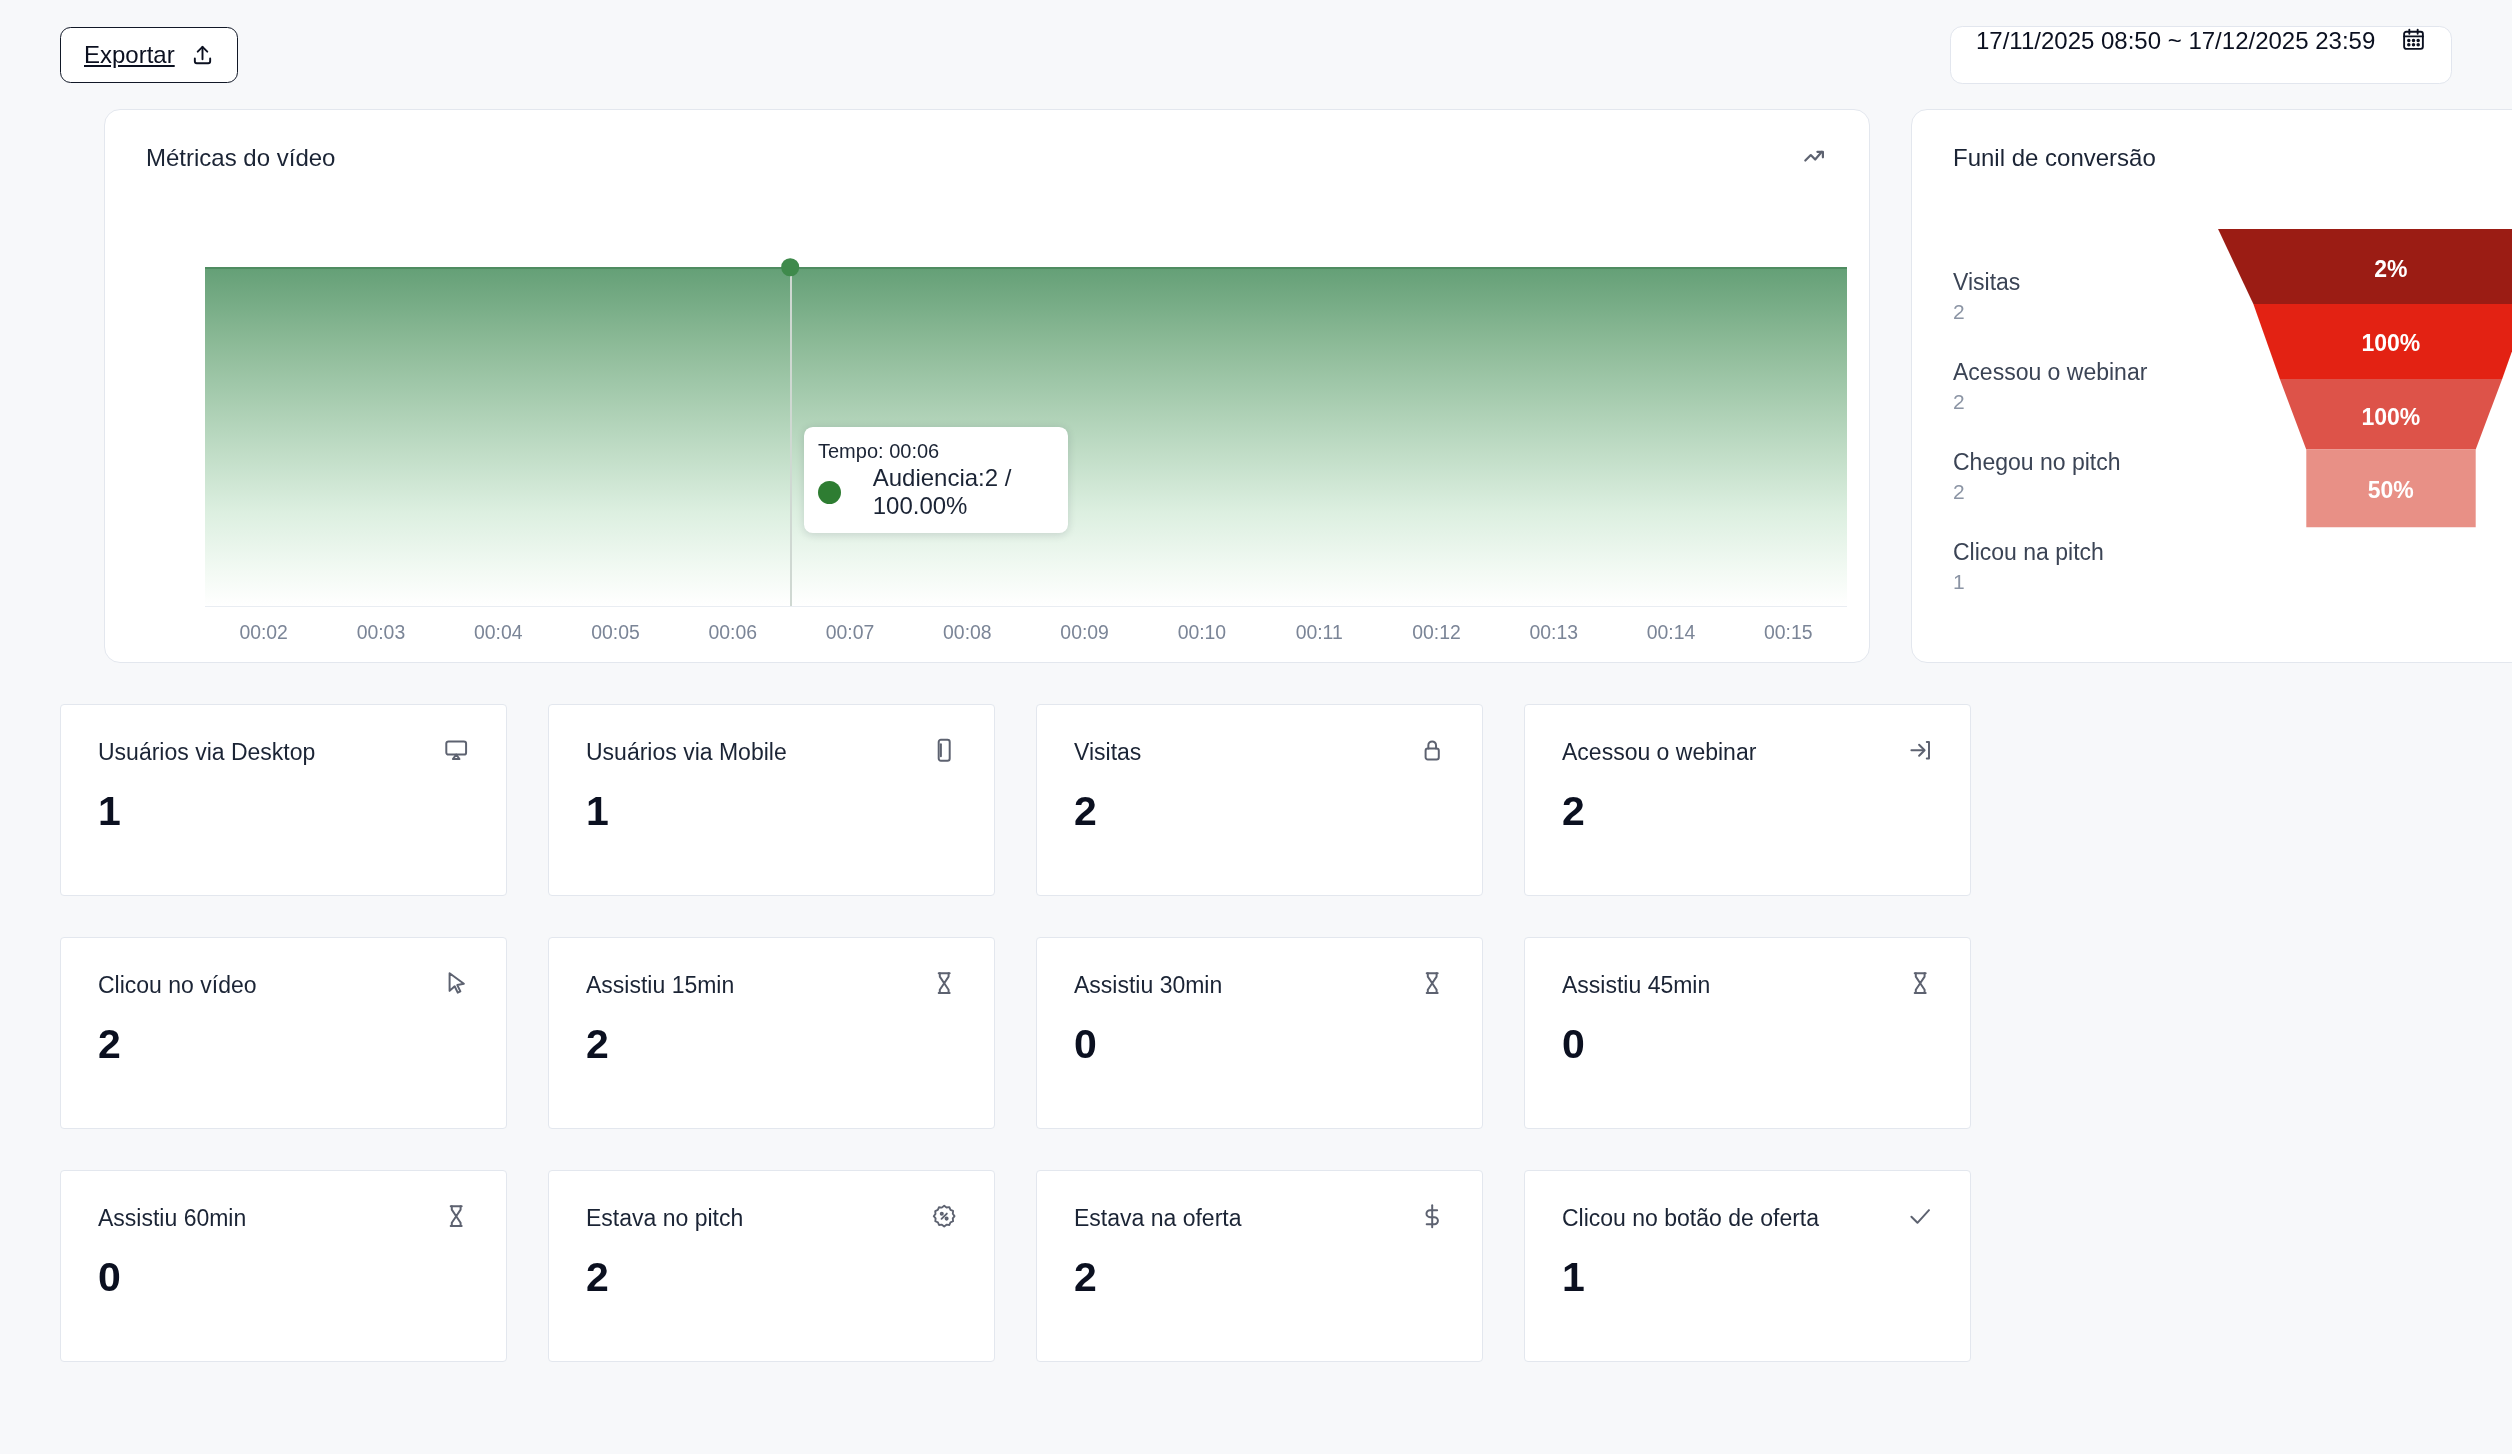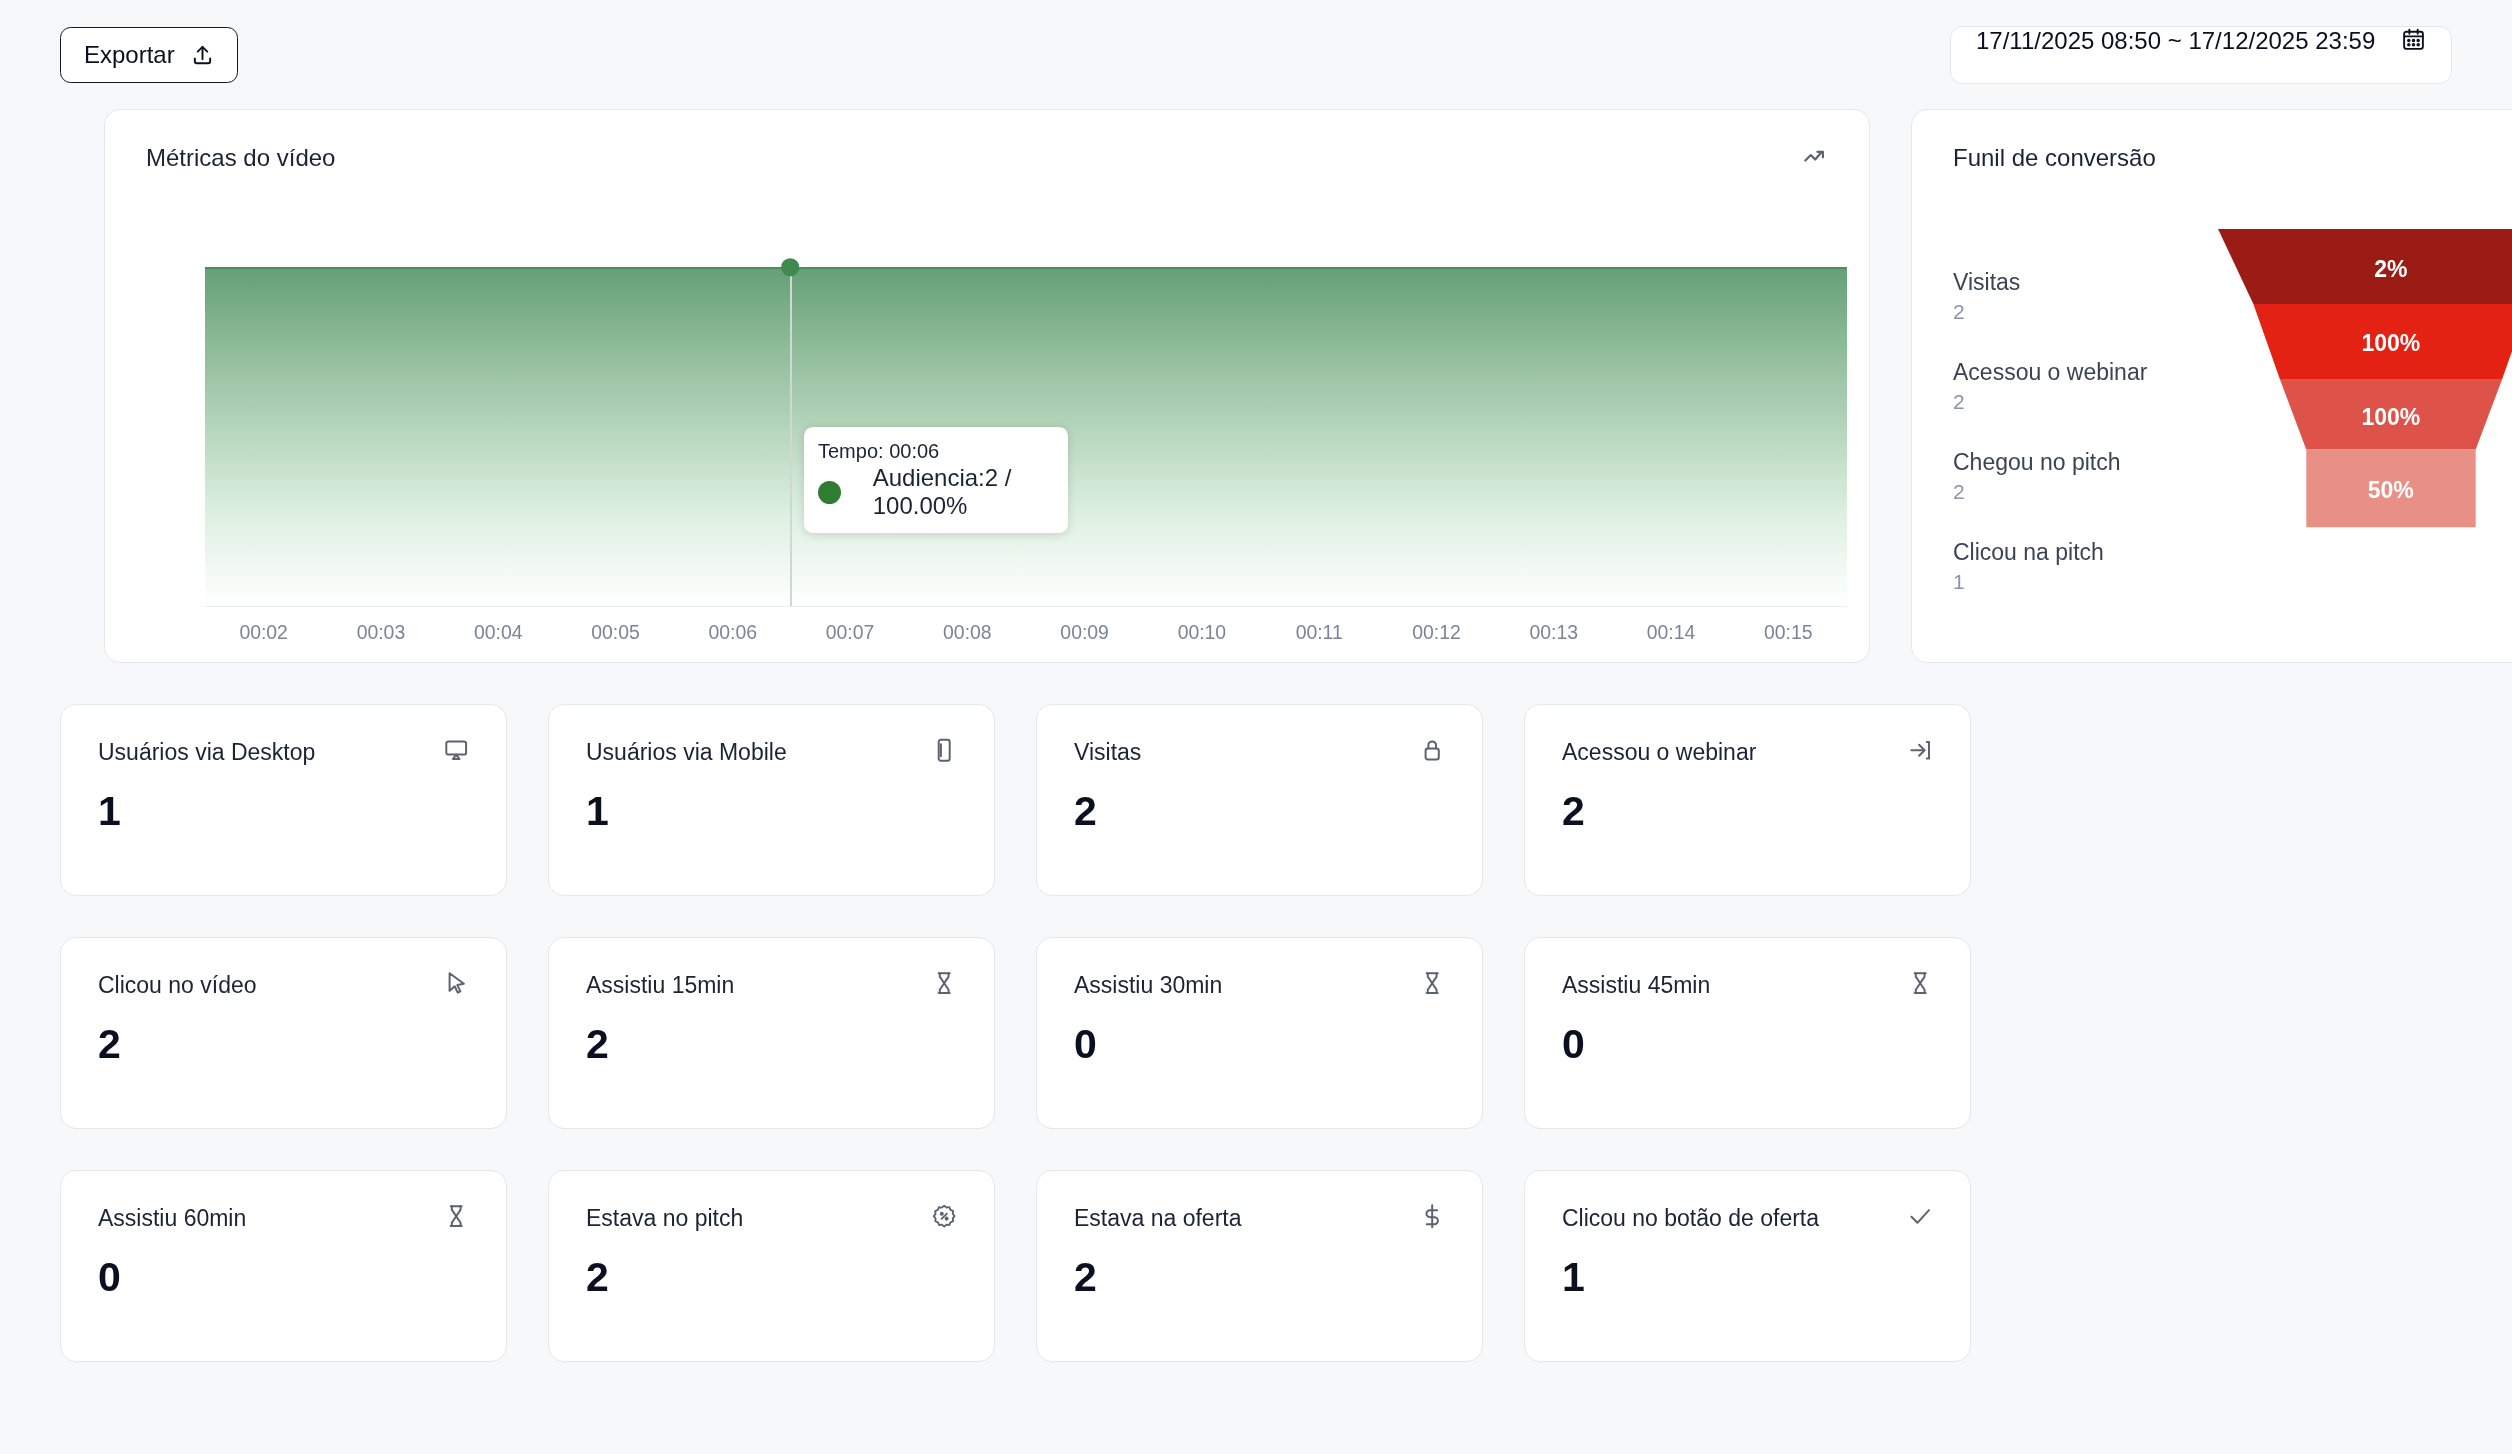--- a/index.html
+++ b/index.html
@@ -17,21 +17,21 @@
     letter-spacing: -0.4px; padding-top: 3.5px; line-height: 56px;
   }
   .toolbar {
     display: flex; align-items: center; justify-content: space-between;
     margin-top: 26.4px;
   }
   .export-btn {
     display: inline-flex; align-items: center; gap: 16px;
     background: #ffffff; border: 1.3px solid #111827; border-radius: 10.6px;
     height: 56px; padding: 0 23px;
-    font-size: 24px; color: #0b1020; cursor: pointer;
+    font-size: 24px; color: #0b1020; cursor: pointer; text-decoration: underline;
   }
   .export-btn svg { display: block; }
   .daterange {
     display: inline-flex; justify-content: space-between; gap: 23px;
     background: #ffffff; border: 1.3px solid #e2e6ee; border-radius: 12.3px;
     height: 58px; padding: 0 25px; min-width: 502px;
     font-size: 24px; color: #0b1020; cursor: pointer;
   }
 
   
@@ -98,21 +98,21 @@
   .funnel-graphic svg { display: block; }
   .funnel-pct {
     position: absolute; left: 0; right: 0; text-align: center;
     font-size: 23px; font-weight: 700; color: #ffffff;
   }
 
   
   .grid { display: flex; flex-wrap: wrap; gap: 41px; margin-top: 41px; }
   .metric {
     flex: 0 0 447px; height: 192px;
-    background: #ffffff; border: 1.3px solid #e3e7ee; border-radius: 16px;
+    background: #ffffff; border: 1.3px solid #e3e7ee; border-radius: 4px;
     padding: 32px 37px 0 37px; position: relative;
   }
   .metric-head {
     display: flex; align-items: flex-start; justify-content: space-between;
   }
   .metric-label { font-size: 23px; color: #1b2435; line-height: 30px; }
   .metric-value {
     font-size: 41px; font-weight: 700; color: #0b1020;
     margin-top: 19.4px; line-height: 49px;
   }

